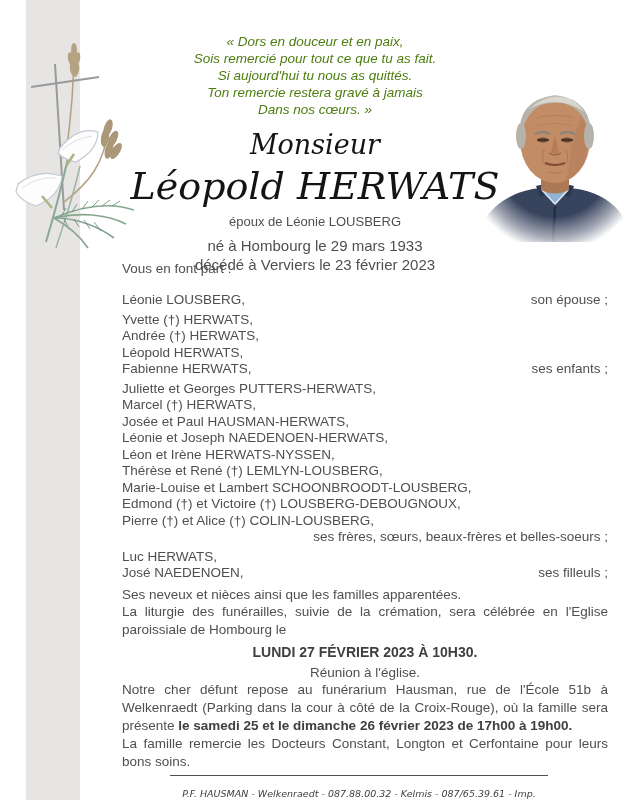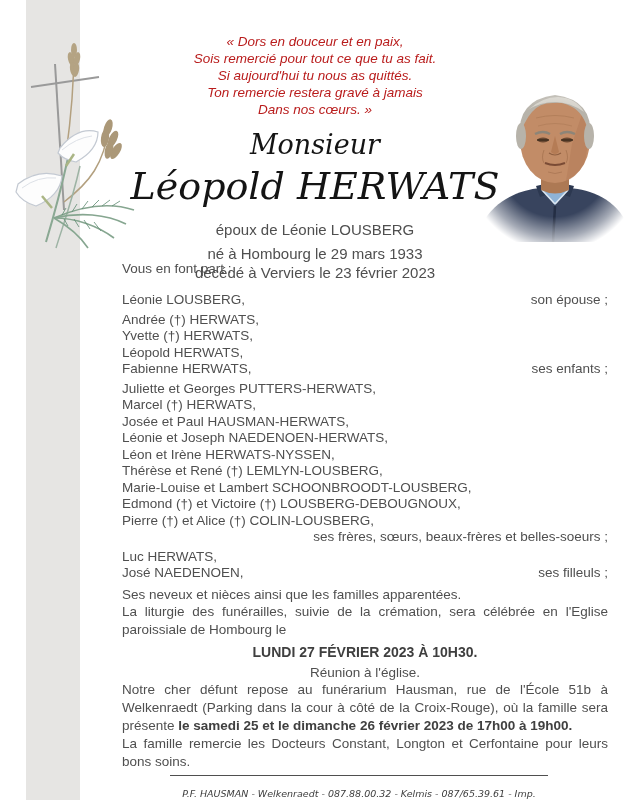--- a/index.html
+++ b/index.html
@@ -8,30 +8,30 @@
     background:#ffffff;color:#4f4f4f;
     font-family:"Liberation Sans", sans-serif;
   }
   .gray-strip{
     position:absolute;left:26px;top:0;width:54px;height:800px;
     background:#e6e5e3;
   }
   .decoration{position:absolute;left:2px;top:26px;width:170px;height:232px;}
   .portrait{position:absolute;left:478px;top:84px;width:154px;height:158px;}
   .header-col{position:absolute;left:95px;top:33px;width:440px;text-align:center;}
-  .poem-line{font-size:13.5px;font-style:italic;line-height:17px;color:#b91c1c;}
+  .poem-line{font-size:13.5px;font-style:italic;line-height:17px;color:#4d7c0f;}
   .title-prefix{
     font-family:"DejaVu Serif", serif;font-style:italic;
     font-size:27px;line-height:38px;color:#141414;margin-top:8px;
   }
   .deceased-name{
     font-family:"DejaVu Serif", serif;font-style:italic;
     font-size:38px;line-height:44px;color:#141414;
   }
-  .spouse-line{font-size:15px;line-height:19px;margin-top:12px;text-align:center;}
+  .spouse-line{font-size:13px;line-height:19px;margin-top:4px;text-align:center;}
   .birth-line{font-size:15px;line-height:19px;margin-top:5px;}
   .death-line{font-size:15px;line-height:19px;}
   .main{
     position:absolute;left:122px;top:260px;width:486px;
     font-size:13.5px;line-height:16.5px;color:#4f4f4f;
   }
   .intro{line-height:17px;margin-bottom:15px;}
   .group{position:relative;margin-bottom:3px;}
   .group.last{margin-bottom:4px;}
   .name-line{line-height:16.5px;}
@@ -174,22 +174,22 @@
 <div class="main">
 
   <div class="intro">Vous en font part :</div>
 
   <div class="group">
     <div class="name-line">Léonie LOUSBERG,</div>
     <span class="relation">son épouse ;</span>
   </div>
 
   <div class="group">
+    <div class="name-line">Yvette (†) HERWATS,</div>
     <div class="name-line">Andrée (†) HERWATS,</div>
-    <div class="name-line">Yvette (†) HERWATS,</div>
     <div class="name-line">Léopold HERWATS,</div>
     <div class="name-line">Fabienne HERWATS,</div>
     <span class="relation">ses enfants ;</span>
   </div>
 
   <div class="group">
     <div class="name-line">Juliette et Georges PUTTERS-HERWATS,</div>
     <div class="name-line">Marcel (†) HERWATS,</div>
     <div class="name-line">Josée et Paul HAUSMAN-HERWATS,</div>
     <div class="name-line">Léonie et Joseph NAEDENOEN-HERWATS,</div>

